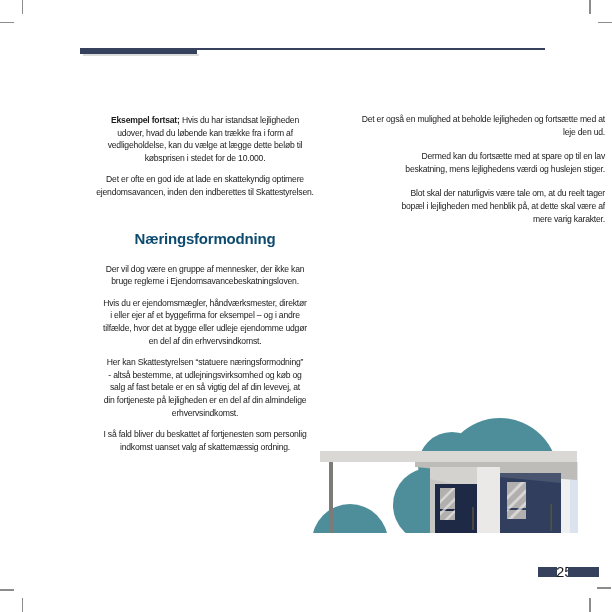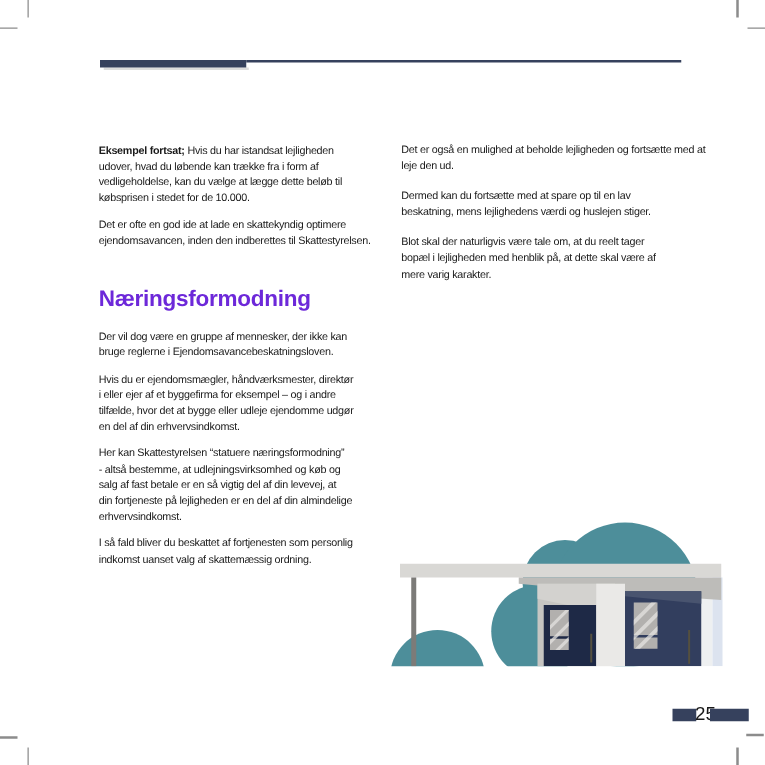--- a/index.html
+++ b/index.html
@@ -11,27 +11,27 @@
   .crop{position:absolute;background:#8c8c8c;}
   .crop.h{height:1.5px;width:14px;}
   .crop.v{width:1.5px;height:14px;}
   
   .rule-thick{position:absolute;left:80px;top:47.5px;width:117px;height:6px;background:#36415d;}
   .rule-thick-shadow{position:absolute;left:83px;top:53.5px;width:116px;height:2px;background:#dcdcdc;}
   .rule-thin{position:absolute;left:197px;top:48px;width:348px;height:2px;background:#36415d;}
   
   .col{position:absolute;font-size:8.6px;line-height:12.6px;letter-spacing:-0.2px;}
   .col p{margin:0 0 9px 0;white-space:pre-line;}
-  .col-left{left:79px;top:114px;width:252px;}
+  .col-left{left:79px;top:114px;width:252px;text-align:center;}
   .col-right{left:321px;top:113px;width:284px;}
-  .col-right p{margin:0 0 12px 0;}
+  .col-right p{margin:0 0 12px 0;text-align:right;}
   .lead{font-weight:bold;}
   h2.section{
-    font-size:18px;line-height:20px;font-weight:bold;letter-spacing:-0.2px;
-    margin:30px 0 14px 0;color:#6d28d9;white-space:pre-line;
+    font-size:15px;line-height:20px;font-weight:bold;letter-spacing:-0.2px;
+    margin:30px 0 14px 0;color:#0c4a6e;white-space:pre-line;
   }
   
   .illustration{position:absolute;left:308px;top:400px;width:276px;height:136px;}
   
   .pagebar{position:absolute;top:567px;height:9.5px;background:#36415d;}
   .pagebar.left{left:538px;width:19px;}
   .pagebar.right{left:567.5px;width:31.5px;}
   .pagenum{
     position:absolute;left:556px;top:566px;width:13px;height:11px;
     font-size:15px;line-height:11px;text-align:center;color:#1a1a1a;

